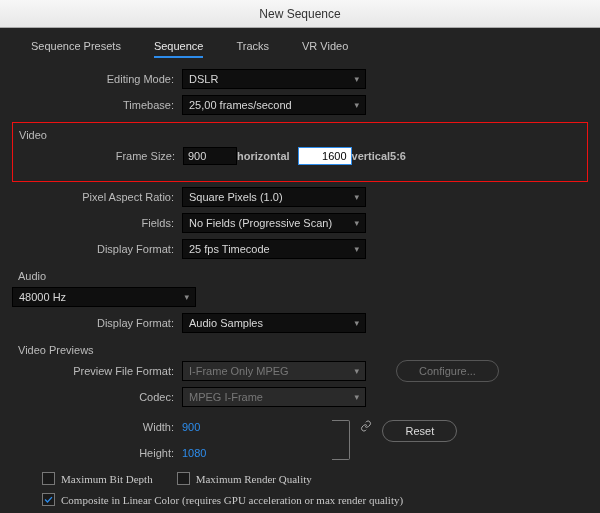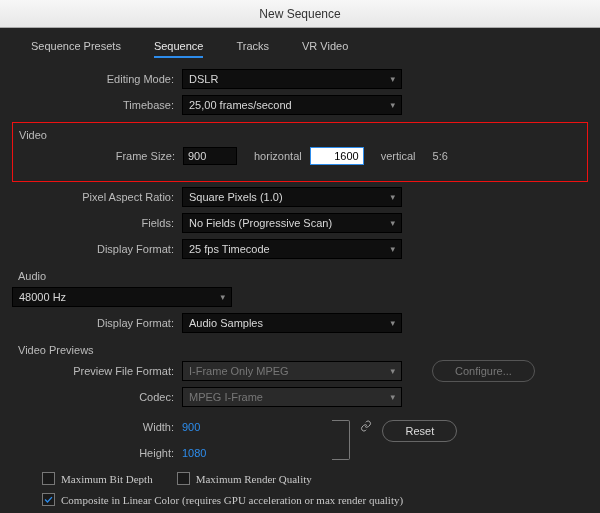--- a/index.html
+++ b/index.html
@@ -30,31 +30,31 @@
     display:flex; align-items:center; height:22px; margin:4px 0;
   }
   .label {
     width:170px; text-align:right; padding-right:8px; color:#bbb;
     flex-shrink:0;
   }
   .select {
     display:flex; align-items:center; justify-content:space-between;
     background:#0f0f0f; border:1px solid #000;
     color:#d8d8d8; height:20px; padding:9px 6px; font-size:11px;
-    width:220px;
+    width:184px;
   }
   .select.disabled { background:#2a2a2a; color:#777; }
   .chev { color:#888; font-size:9px; margin-left:6px; }
   .numinput {
     background:#0f0f0f; border:1px solid #000;
     height:18px; width:54px; padding:0 4px; color:#d8d8d8; font-size:11px;
     display:inline-flex; align-items:center;
   }
   .numinput.selected { background:#fff; color:#000; border:1px solid #2d8ceb;justify-content:flex-end; }
-  .after { margin-left:17px; color:#bbb; }
+  .after { margin-left:0; color:#bbb;font-weight:bold; }
   .section-title { color:#bbb; margin:10px 0 4px 6px; }
   .highlight-box {
     border:1.5px solid #e11; padding:6px 0 10px 0; margin:6px 0 2px 0;
   }
   .link-num { color:#2d8ceb; cursor:text; }
   .bracket {
     width:18px; height:40px; border:1px solid #777; border-left:none;
     border-top-right-radius:2px; border-bottom-right-radius:2px;
     margin-left:6px;
   }

